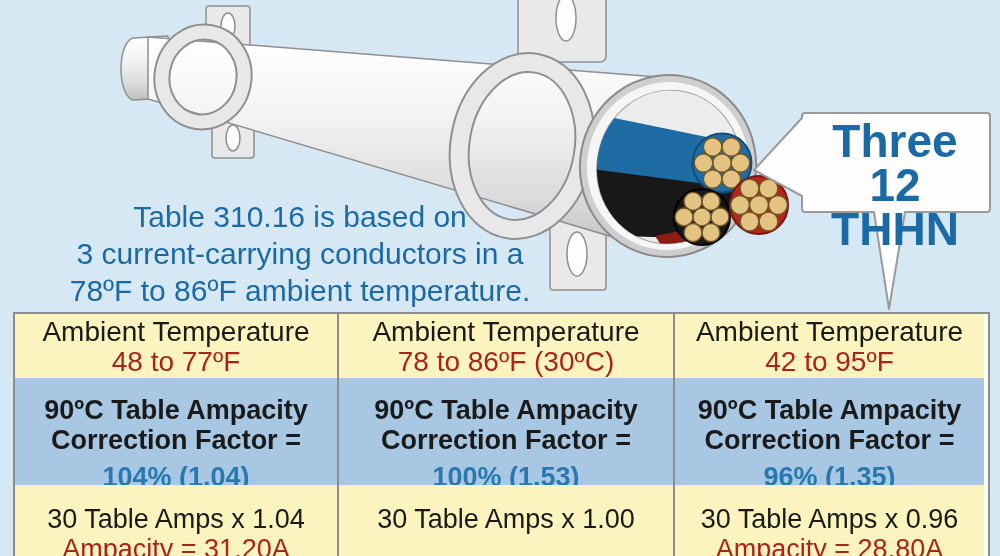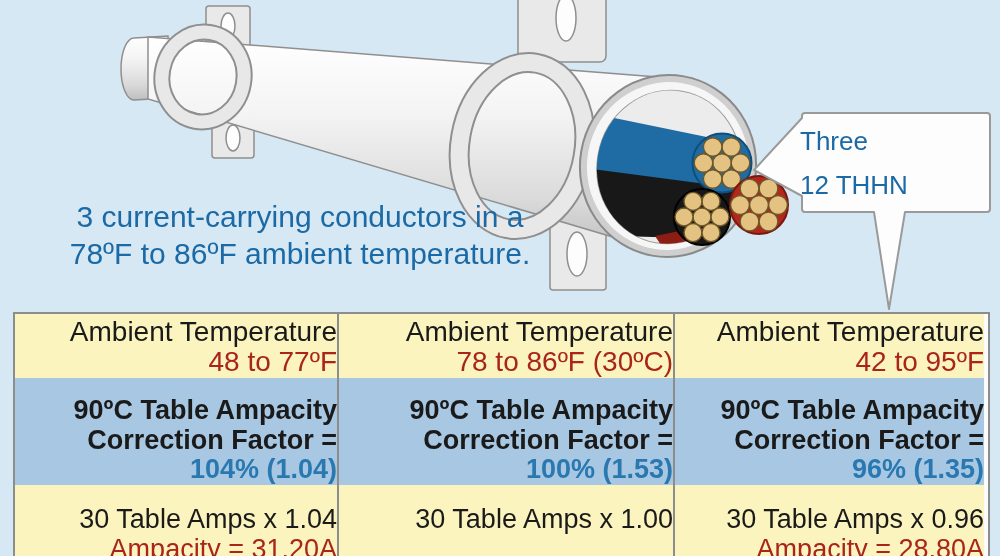--- a/index.html
+++ b/index.html
@@ -18,42 +18,42 @@
   .wire-red-fill{fill:var(--wire-red,#b2281d);}
   .wire-black-fill{fill:#181818;}
   .strand{fill:var(--copper,#e4c382);stroke:#6e5626;stroke-width:1.4;}
   .bubble{fill:#fdfdfd;stroke:#9a9a9a;stroke-width:2;stroke-linejoin:round;}
 
   .caption{
     position:absolute;left:0px;top:198px;width:600px;text-align:center;
     color:var(--caption-blue,#1b6aa5);font-size:30px;line-height:37px;
   }
   .callout-text{
-    position:absolute;left:800px;top:119px;width:190px;text-align:left;
-    color:var(--caption-blue,#1b6aa5);font-size:26px;line-height:44px;
+    position:absolute;left:800px;top:119px;width:190px;text-align:center;
+    color:var(--caption-blue,#1b6aa5);font-size:46px;line-height:44px;font-weight:bold;
   }
   .caption span,.callout-text span{display:block;}
 
   .amp-table{
     position:absolute;left:13px;top:312px;width:973px;height:300px;
     border:2px solid var(--table-border,#8d8d8d);
     display:grid;grid-template-columns:322px 336px 311px;
     background:#fcfcfc;color:var(--text-black,#1a1a1a);
   }
   .col{display:flex;flex-direction:column;}
   .col+.col{border-left:2px solid var(--table-border,#8d8d8d);}
-  .cell{text-align:right;}
+  .cell{text-align:center;}
   .row-header{height:61px;background:var(--header-yellow,#fbf4bf);padding-top:3px;}
   .row-factor{height:89px;background:var(--factor-blue,#a7c7e2);padding-top:18px;font-weight:bold;}
   .row-calc{height:64px;background:var(--header-yellow,#fbf4bf);padding-top:20px;}
   .row-footer{flex:1;background:#fcfcfc;padding-top:5px;}
   .t-line{font-size:28px;line-height:30px;white-space:nowrap;}
   .t-line-sm{font-size:27px;line-height:29.5px;white-space:nowrap;}
   .red-text{color:var(--value-red,#a8241c);}
-  .blue-text{color:var(--value-blue,#2a78b0);}
+  .blue-text{color:var(--value-blue,#2a78b0);margin-top:8px;}
 </style>
 </head>
 <body>
 
 <svg width="1000" height="315" viewBox="0 0 1000 315">
   <defs>
     <linearGradient id="pipeGrad" x1="0" y1="0" x2="0" y2="1">
       <stop offset="0" stop-color="#ffffff"></stop>
       <stop offset="0.35" stop-color="#f4f4f4"></stop>
       <stop offset="0.75" stop-color="#dadada"></stop>
@@ -132,20 +132,21 @@
     <circle class="strand" cx="749.5" cy="188.5" r="9.4"></circle>
     <circle class="strand" cx="740" cy="205" r="9.4"></circle>
     <circle class="strand" cx="749.5" cy="221.5" r="9.4"></circle>
     <circle class="strand" cx="768.5" cy="221.5" r="9.4"></circle>
   </g>
 
   <path class="bubble" d="M 754,170 L 802,118 L 802,116 Q 802,113 805,113 L 987,113 Q 990,113 990,116 L 990,209 Q 990,212 987,212 L 905,212 L 889,309 L 874,212 L 805,212 Q 802,212 802,209 L 802,196 Z"></path>
 </svg>
 
 <div class="caption">
+  <span>Table 310.16 is based on</span>
   <span>3 current-carrying conductors in a</span>
   <span>78ºF to 86ºF ambient temperature.</span>
 </div>
 
 <div class="callout-text">
   <span>Three</span>
   <span>12 THHN</span>
 </div>
 
 <div class="amp-table">

